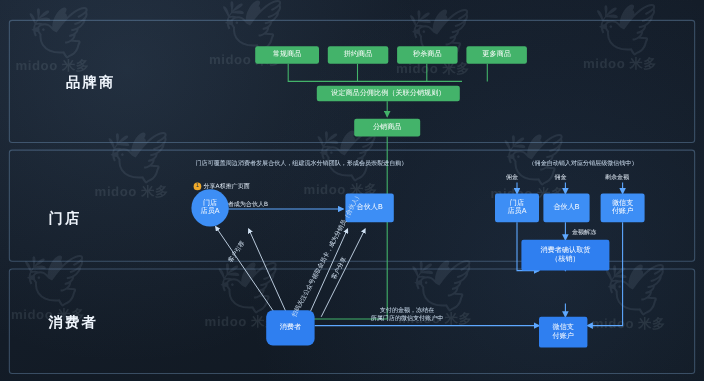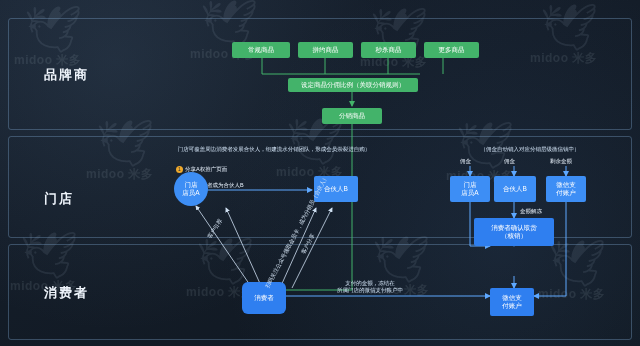--- a/index.html
+++ b/index.html
@@ -63,21 +63,21 @@
   <div class="wm" style="left:446px;top:168px;">midoo 米多</div>
   <div class="wm" style="left:10px;top:278px;">midoo 米多</div>
   <div class="wm" style="left:186px;top:284px;">midoo 米多</div>
   <div class="wm" style="left:362px;top:282px;">midoo 米多</div>
   <div class="wm" style="left:538px;top:286px;">midoo 米多</div>
 
   <div class="band" style="top:18px;height:110px;"></div>
   <div class="band" style="top:136px;height:100px;"></div>
   <div class="band" style="top:244px;height:94px;"></div>
 
-  <div class="band-label" style="left:44px;top:66px;">品牌商</div>
+  <div class="band-label" style="left:60px;top:66px;">品牌商</div>
   <div class="band-label" style="left:44px;top:190px;">门店</div>
   <div class="band-label" style="left:44px;top:284px;">消费者</div>
 
   <svg class="lines">
     <defs>
       <marker id="ag" markerWidth="6" markerHeight="6" refX="5" refY="3" orient="auto">
         <path d="M0,0 L6,3 L0,6 z" fill="#43b36a"></path>
       </marker>
       <marker id="ab" markerWidth="6" markerHeight="6" refX="5" refY="3" orient="auto">
         <path d="M0,0 L6,3 L0,6 z" fill="#5ea8ff"></path>

